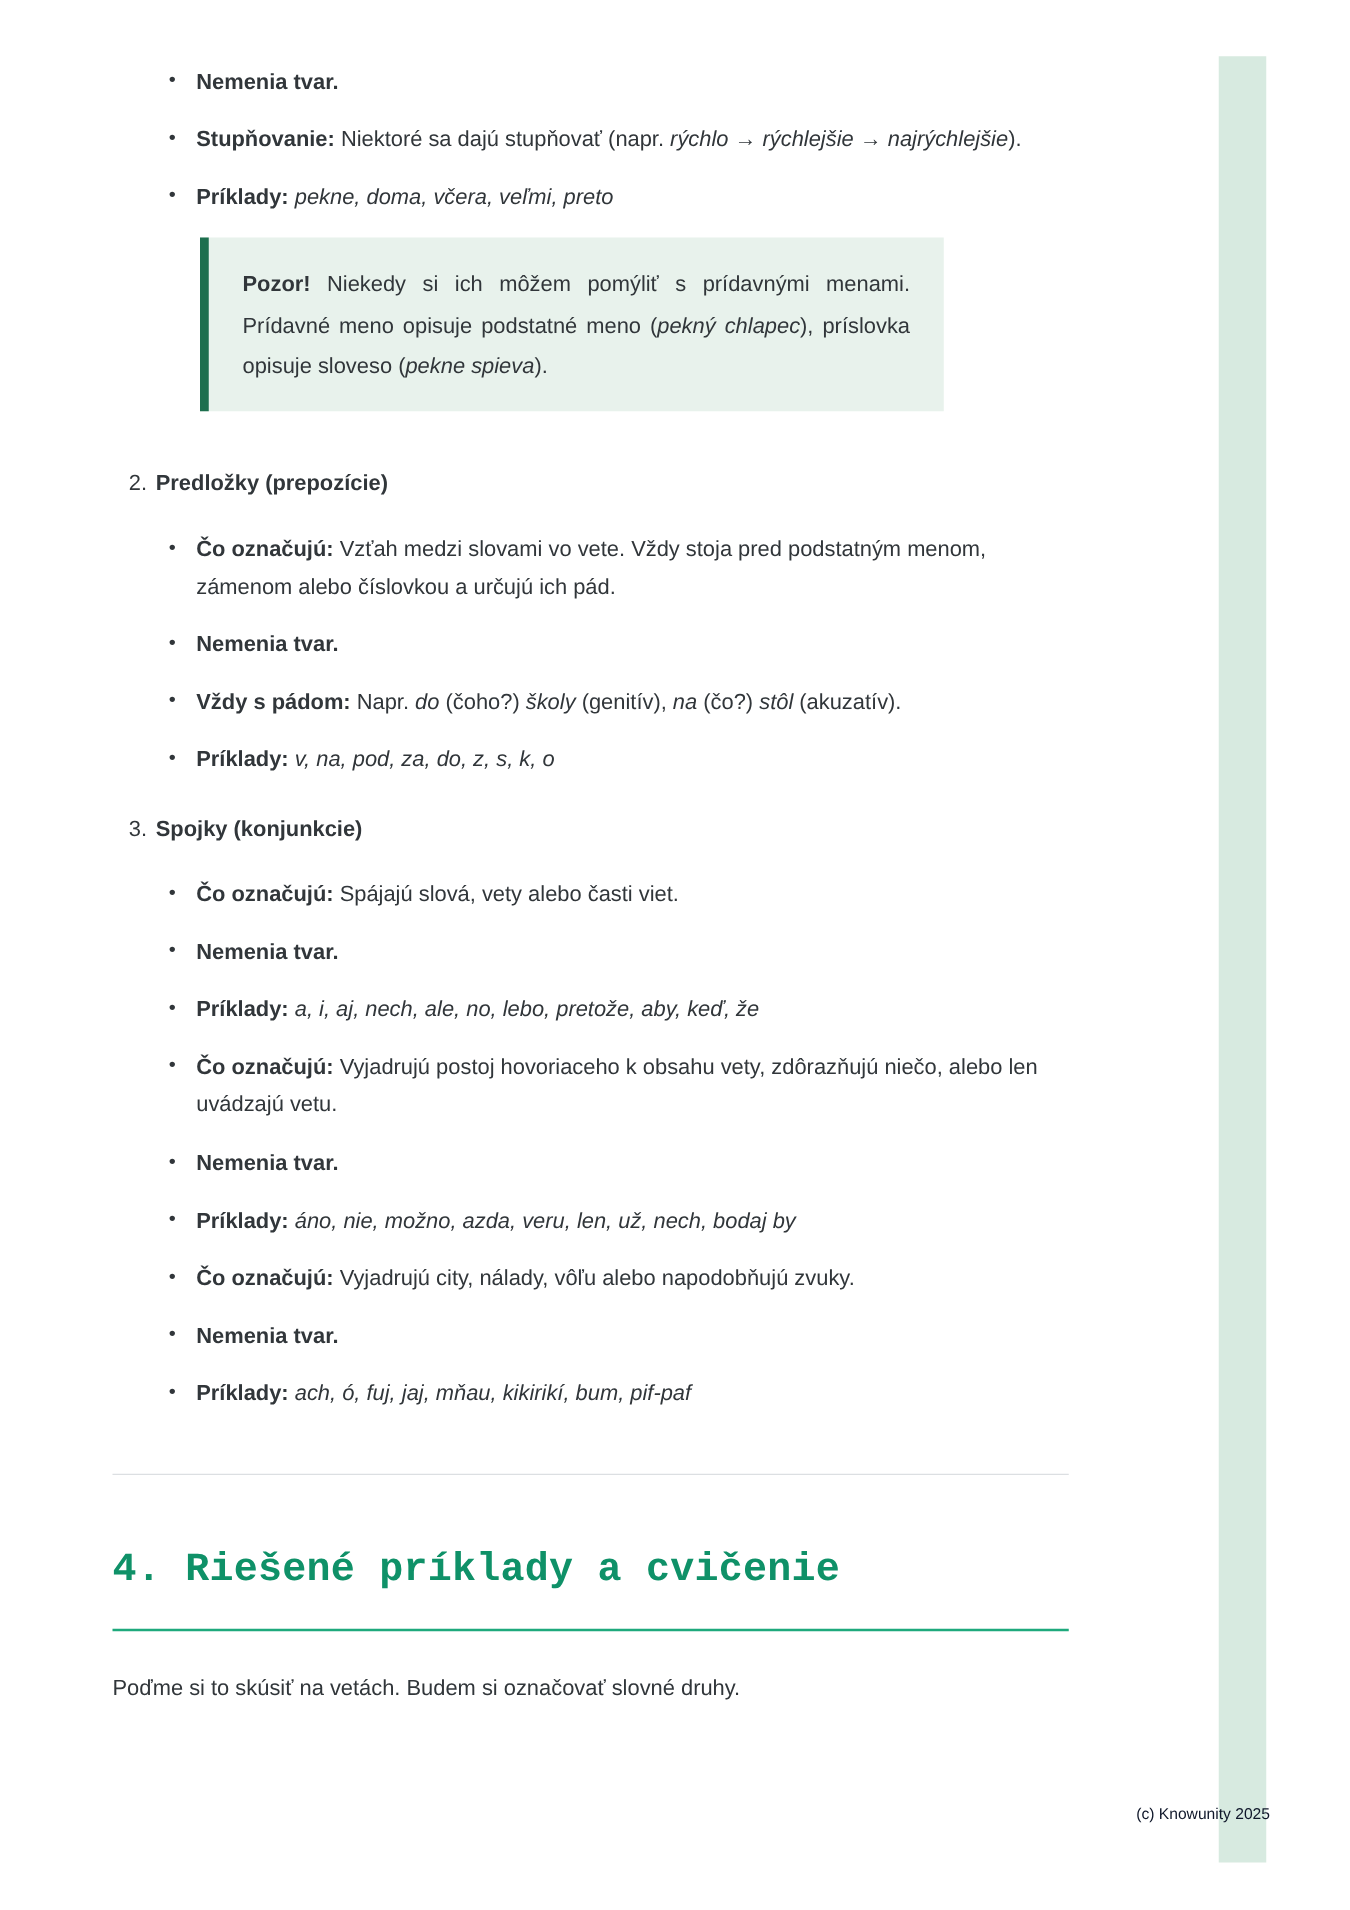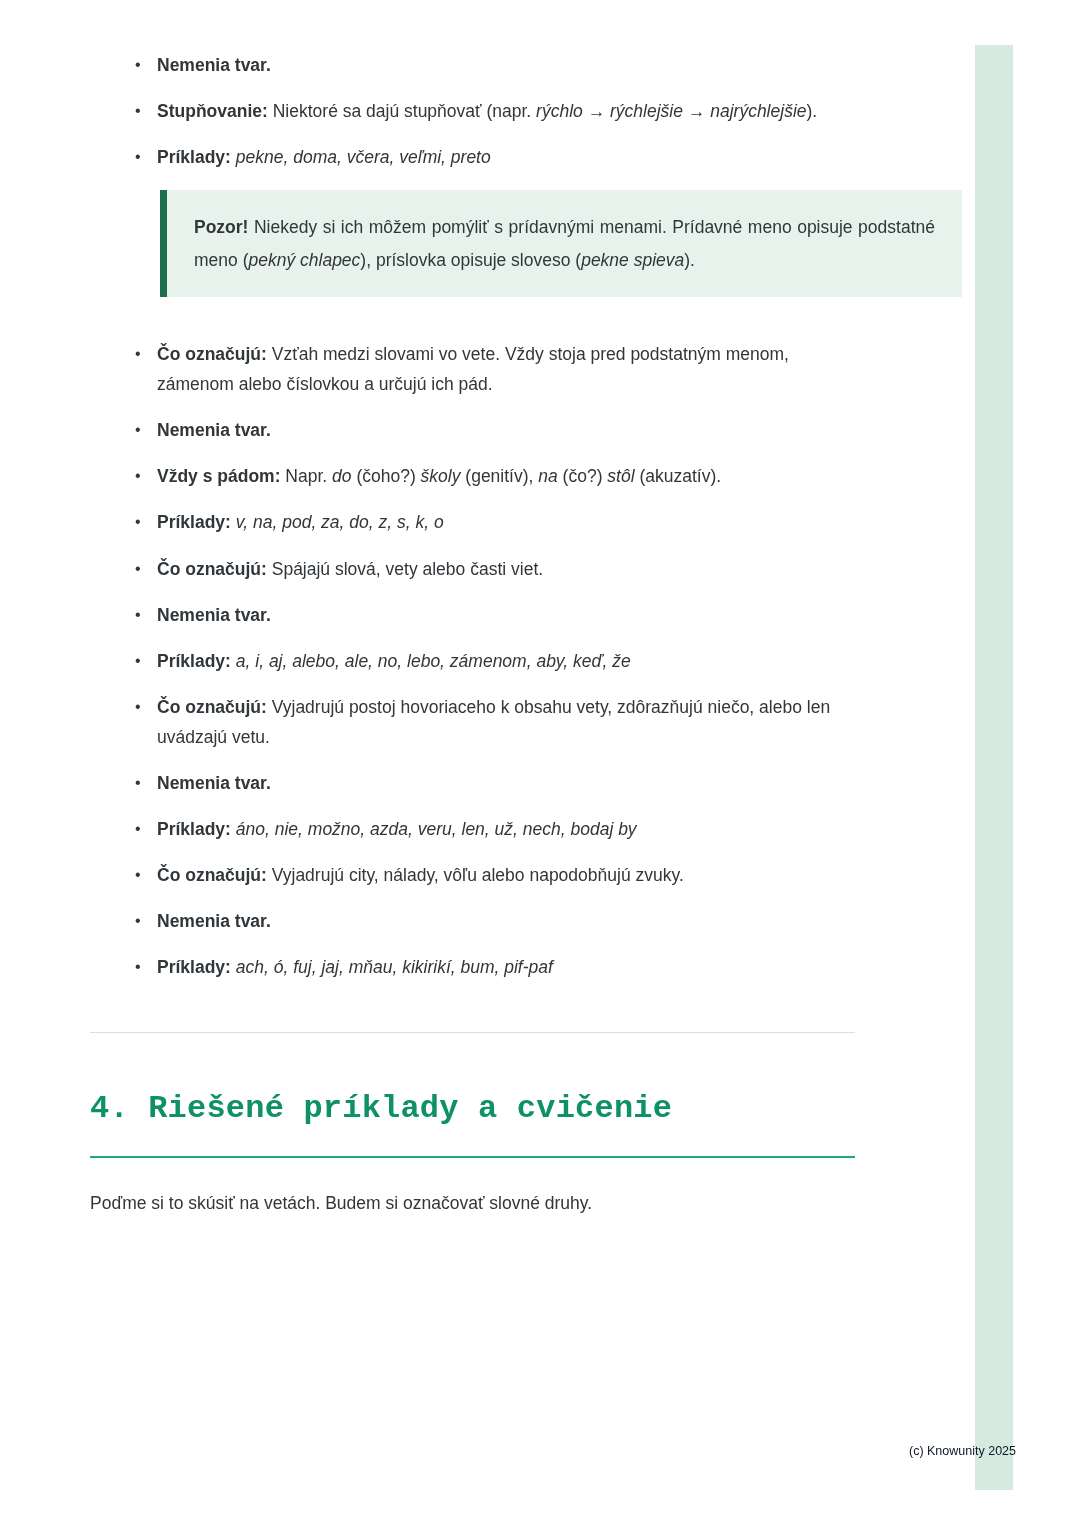--- a/index.html
+++ b/index.html
@@ -23,21 +23,21 @@
     font-size:17.5px; line-height:1.72;
   }
   .bullet-item { display:flex; margin-bottom:16px; }
   .bullet-marker { width:22px; margin-left:45px; flex:none; font-size:16px; line-height:1.85; }
   .bullet-text { flex:1; }
   .numbered-heading { margin:26px 0 22px; padding-left:13px; }
   .numbered-heading .num { margin-right:7px; }
   .seg-b { font-weight:bold; }
   .seg-i { font-style:italic; }
   .callout {
-    width:802px; margin:18px 0 42px 70px;
+    width:595px; margin:18px 0 42px 70px;
     background:var(--callout-bg, #e8f2ec);
     border-left:7px solid var(--callout-border, #1d6f4e);
     padding:21px 27px;
     text-align:justify;
     line-height:1.85;
   }
   .divider { border:0; border-top:1px solid #dcdfe2; margin-top:50px; }
   .heading-block {
     margin-top:48px; padding-bottom:20px;
     border-bottom:2px solid var(--underline-green, #1ea97c);
@@ -66,47 +66,49 @@
       </div>
       <div class="bullet-item">
         <span class="bullet-marker">•</span>
         <div class="bullet-text"><span class="seg-b ">Stupňovanie:</span><span> Niektoré sa dajú stupňovať (napr. </span><span class="seg-i">rýchlo</span><span> → </span><span class="seg-i">rýchlejšie</span><span> → </span><span class="seg-i">najrýchlejšie</span><span>).</span></div>
       </div>
       <div class="bullet-item">
         <span class="bullet-marker">•</span>
         <div class="bullet-text"><span class="seg-b ">Príklady:</span><span> </span><span class="seg-i">pekne, doma, včera, veľmi, preto</span></div>
       </div>
       <div class="callout"><span class="seg-b ">Pozor!</span><span> Niekedy si ich môžem pomýliť s prídavnými menami. Prídavné meno opisuje podstatné meno (</span><span class="seg-i">pekný chlapec</span><span>), príslovka opisuje sloveso (</span><span class="seg-i">pekne spieva</span><span>).</span></div>
+      <div class="numbered-heading"><span class="num">2.</span><span class="seg-b">Predložky (prepozície)</span></div>
       <div class="bullet-item">
         <span class="bullet-marker">•</span>
         <div class="bullet-text"><span class="seg-b ">Čo označujú:</span><span> Vzťah medzi slovami vo vete. Vždy stoja pred podstatným menom, zámenom alebo číslovkou a určujú ich pád.</span></div>
       </div>
       <div class="bullet-item">
         <span class="bullet-marker">•</span>
         <div class="bullet-text"><span class="seg-b ">Nemenia tvar.</span></div>
       </div>
       <div class="bullet-item">
         <span class="bullet-marker">•</span>
         <div class="bullet-text"><span class="seg-b ">Vždy s pádom:</span><span> Napr. </span><span class="seg-i">do</span><span> (čoho?) </span><span class="seg-i">školy</span><span> (genitív), </span><span class="seg-i">na</span><span> (čo?) </span><span class="seg-i">stôl</span><span> (akuzatív).</span></div>
       </div>
       <div class="bullet-item">
         <span class="bullet-marker">•</span>
         <div class="bullet-text"><span class="seg-b ">Príklady:</span><span> </span><span class="seg-i">v, na, pod, za, do, z, s, k, o</span></div>
       </div>
+      <div class="numbered-heading"><span class="num">3.</span><span class="seg-b">Spojky (konjunkcie)</span></div>
       <div class="bullet-item">
         <span class="bullet-marker">•</span>
         <div class="bullet-text"><span class="seg-b ">Čo označujú:</span><span> Spájajú slová, vety alebo časti viet.</span></div>
       </div>
       <div class="bullet-item">
         <span class="bullet-marker">•</span>
         <div class="bullet-text"><span class="seg-b ">Nemenia tvar.</span></div>
       </div>
       <div class="bullet-item">
         <span class="bullet-marker">•</span>
-        <div class="bullet-text"><span class="seg-b ">Príklady:</span><span> </span><span class="seg-i">a, i, aj, alebo, ale, no, lebo, zámenom, aby, keď, že</span></div>
+        <div class="bullet-text"><span class="seg-b ">Príklady:</span><span> </span><span class="seg-i">a, i, aj, nech, ale, no, lebo, pretože, aby, keď, že</span></div>
       </div>
       <div class="bullet-item">
         <span class="bullet-marker">•</span>
         <div class="bullet-text"><span class="seg-b ">Čo označujú:</span><span> Vyjadrujú postoj hovoriaceho k obsahu vety, zdôrazňujú niečo, alebo len uvádzajú vetu.</span></div>
       </div>
       <div class="bullet-item">
         <span class="bullet-marker">•</span>
         <div class="bullet-text"><span class="seg-b ">Nemenia tvar.</span></div>
       </div>
       <div class="bullet-item">

